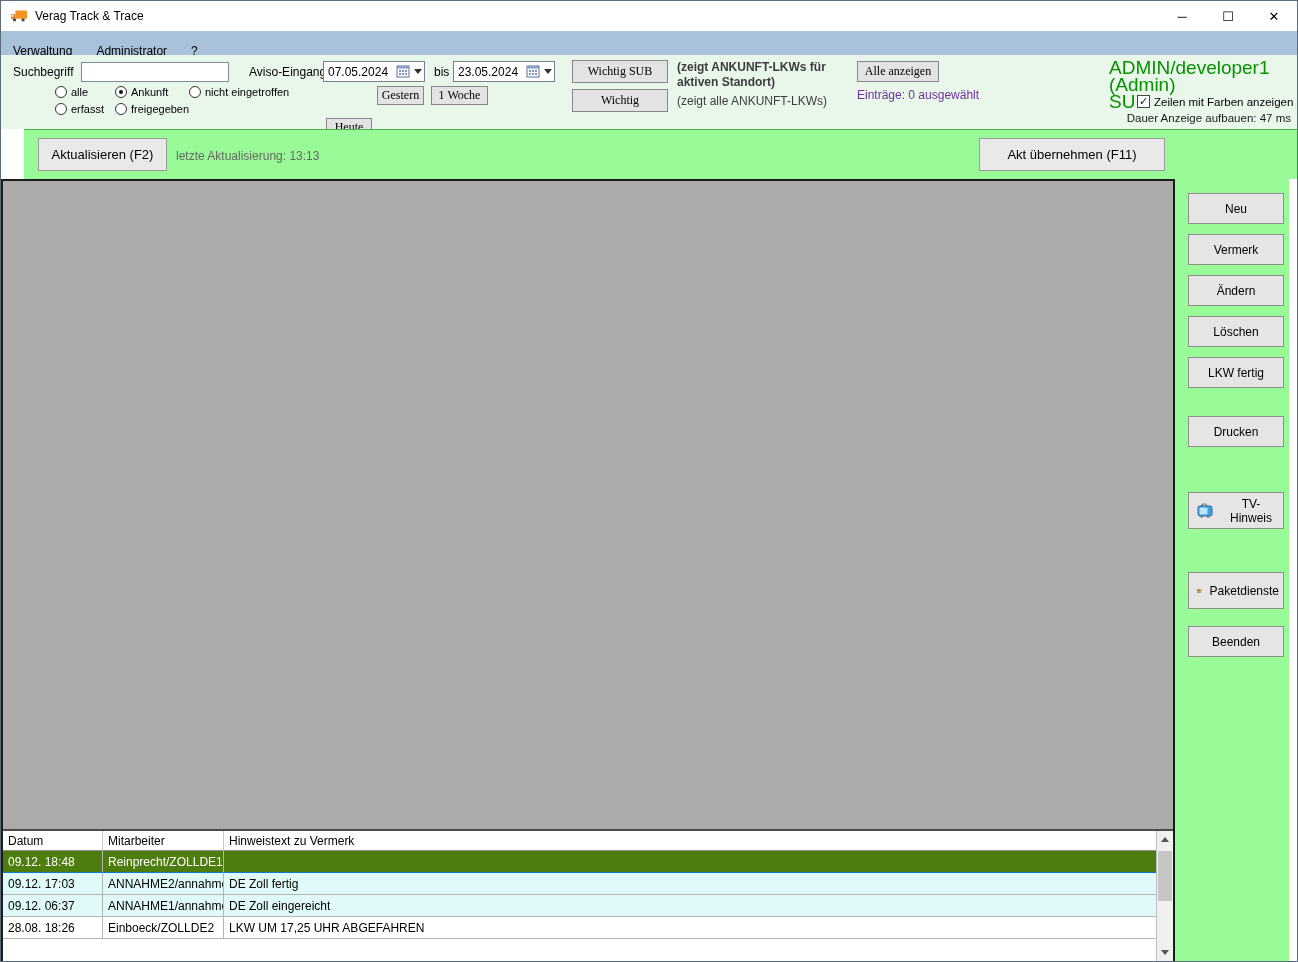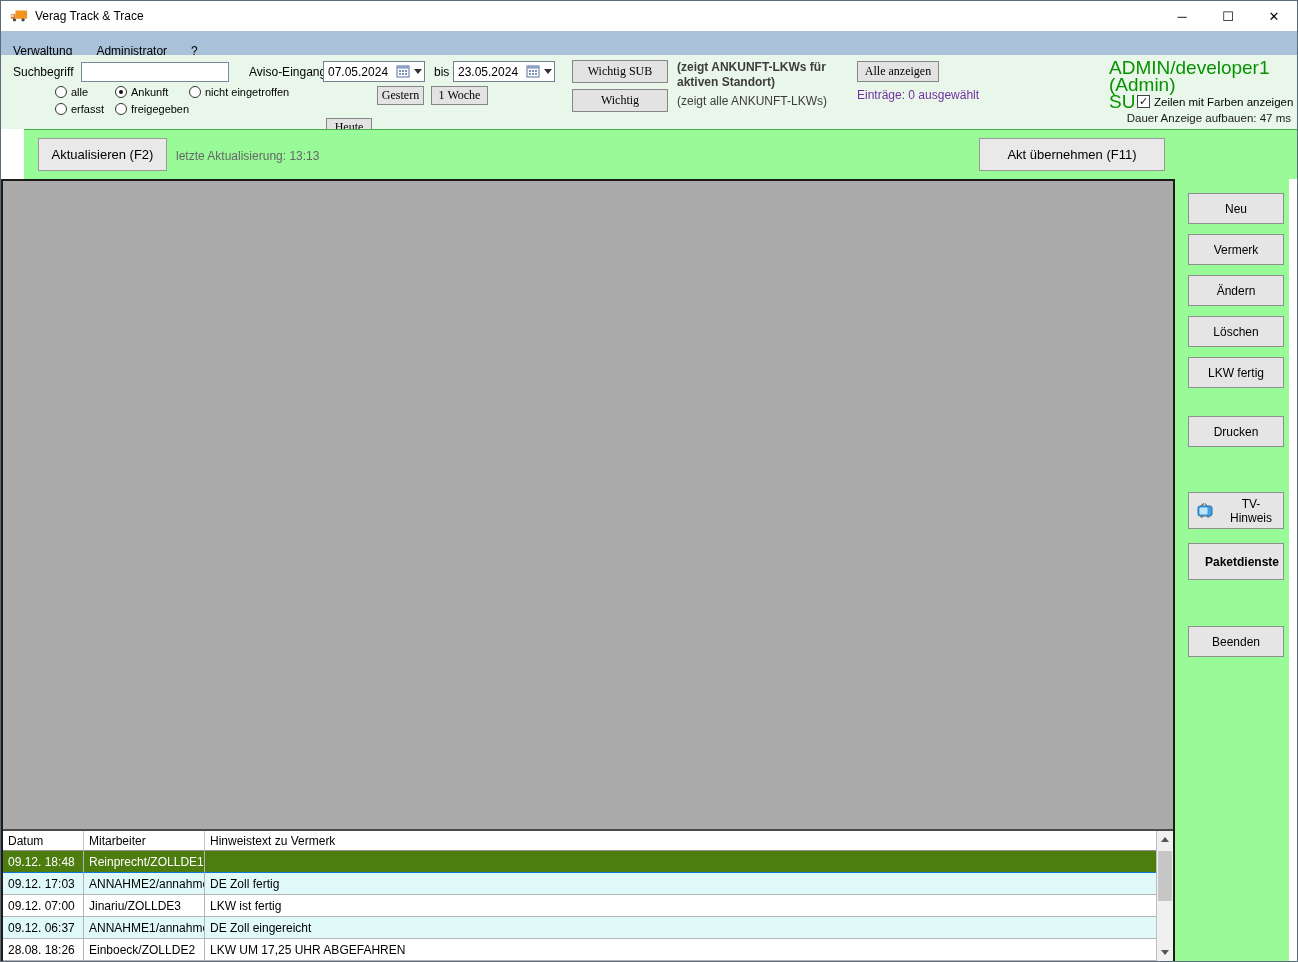--- a/index.html
+++ b/index.html
@@ -50,21 +50,21 @@
   .sbtn.icon { height:37px; justify-content:flex-start; padding-left:8px; gap:8px; }
   .sbtn.icon .lbl { flex:1; text-align:center; padding-right:4px; }
 
   
   .tablewrap { position:absolute; left:0; bottom:0; width:1170px; height:132px; background:#fff; border-top:2px solid #4a4a4a; display:flex; }
   .grid { flex:1; display:flex; flex-direction:column; }
   .trow { display:flex; height:22px; }
   .trow.header { height:20px; }
   .tcell { padding-left:5px; display:flex; align-items:center; border-right:1px solid #b4b4b4; border-bottom:1px solid #b4b4b4; font-size:12px; overflow:hidden; white-space:nowrap; }
   .trow.header .tcell { border-right:1px solid #c6c6c6; border-bottom:1px solid #8e8e8e; background:#fff; }
-  .c-datum { width:81px; flex:0 0 auto;text-align:right; }
+  .c-datum { width:100px; flex:0 0 auto;text-align:right; }
   .c-mit { width:121px; flex:0 0 auto; }
   .c-hin { flex:1; border-right:none !important; }
   .trow.alt .tcell { background:#e0fafa; }
   .trow.selected .tcell { background:#4d7c0f; color:#fff; border-bottom-color:#1177d4; }
   .vscroll { width:17px; background:#f0f0f0; border-left:1px solid #bdbdbd; position:relative; }
   .sarrow { position:absolute; left:0; width:16px; height:17px; display:flex; align-items:center; justify-content:center; }
   .tri-up-s { width:0; height:0; border-left:4px solid transparent; border-right:4px solid transparent; border-bottom:5px solid #555; }
   .tri-dn-s { width:0; height:0; border-left:4px solid transparent; border-right:4px solid transparent; border-top:5px solid #555; }
   .sthumb { position:absolute; left:1px; top:20px; width:14px; height:50px; background:#c6c6c6; }
 </style>
@@ -203,25 +203,20 @@
         <div class="trow selected">
           <div class="tcell c-datum">09.12. 18:48</div>
           <div class="tcell c-mit">Reinprecht/ZOLLDE1</div>
           <div class="tcell c-hin"></div>
         </div>
         <div class="trow alt">
           <div class="tcell c-datum">09.12. 17:03</div>
           <div class="tcell c-mit">ANNAHME2/annahme2</div>
           <div class="tcell c-hin">DE Zoll fertig</div>
         </div>
-        <div class="trow">
-          <div class="tcell c-datum">09.12. 07:00</div>
-          <div class="tcell c-mit">Jinariu/ZOLLDE3</div>
-          <div class="tcell c-hin">LKW ist fertig</div>
-        </div>
         <div class="trow alt">
           <div class="tcell c-datum">09.12. 06:37</div>
           <div class="tcell c-mit">ANNAHME1/annahme1</div>
           <div class="tcell c-hin">DE Zoll eingereicht</div>
         </div>
         <div class="trow">
           <div class="tcell c-datum">28.08. 18:26</div>
           <div class="tcell c-mit">Einboeck/ZOLLDE2</div>
           <div class="tcell c-hin">LKW UM 17,25 UHR ABGEFAHREN</div>
         </div>
@@ -250,21 +245,21 @@
       <svg width="18" height="16" viewBox="0 0 18 16">
         <path d="M4 3 L7 0.5 M10 3 L8 0.5" stroke="#666" stroke-width="1.2" fill="none"></path>
         <rect x="1" y="3" width="14" height="10" rx="2" fill="#3f9fdf" stroke="#2a6fa8"></rect>
         <rect x="2.5" y="4.5" width="8" height="7" rx="1" fill="#bfe4fa"></rect>
         <rect x="3.5" y="13" width="2.5" height="1.6" fill="#777"></rect>
         <rect x="10" y="13" width="2.5" height="1.6" fill="#777"></rect>
       </svg>
       <span class="lbl">TV-Hinweis</span>
     </button>
 
-    <button class="sbtn icon" style="top:364px;font-weight:bold;">
+    <button class="sbtn icon" style="top:393px;">
       <svg width="17" height="16" viewBox="0 0 17 16">
         <rect x="1" y="4" width="14" height="11" fill="#c89a50" stroke="#8d6a32"></rect>
         <path d="M1 4 L3 1 L13 1 L15 4 Z" fill="#e0b56a" stroke="#8d6a32"></path>
         <rect x="7" y="1" width="2.4" height="14" fill="#b0863e"></rect>
         <rect x="9.5" y="9.5" width="5" height="4" fill="#f4f4f4" stroke="#999"></rect>
       </svg>
       <span class="lbl">Paketdienste</span>
     </button>
 
     <button class="sbtn" style="top:447px;">Beenden</button>

